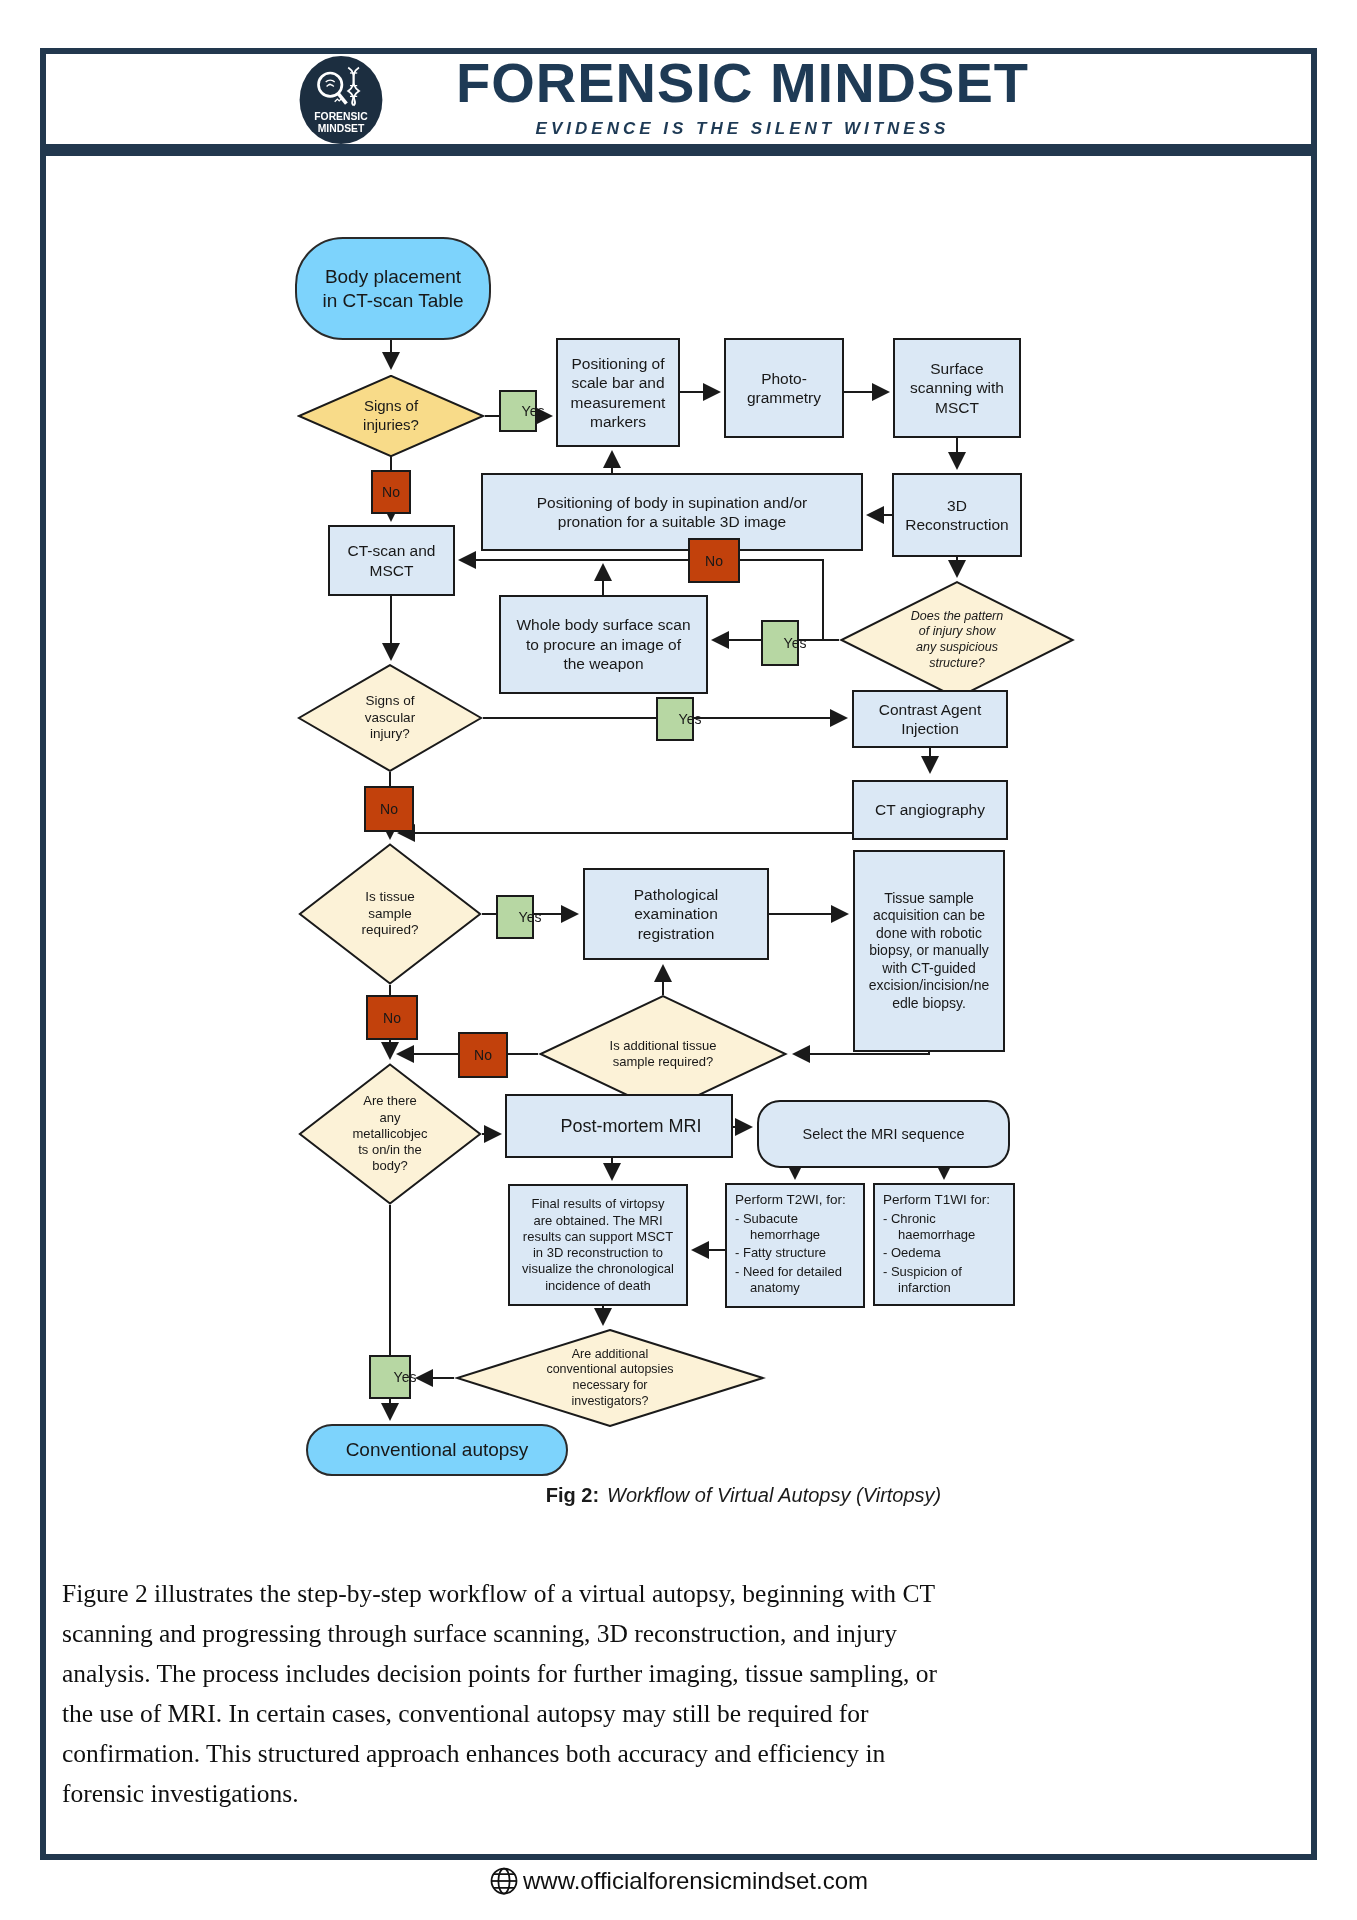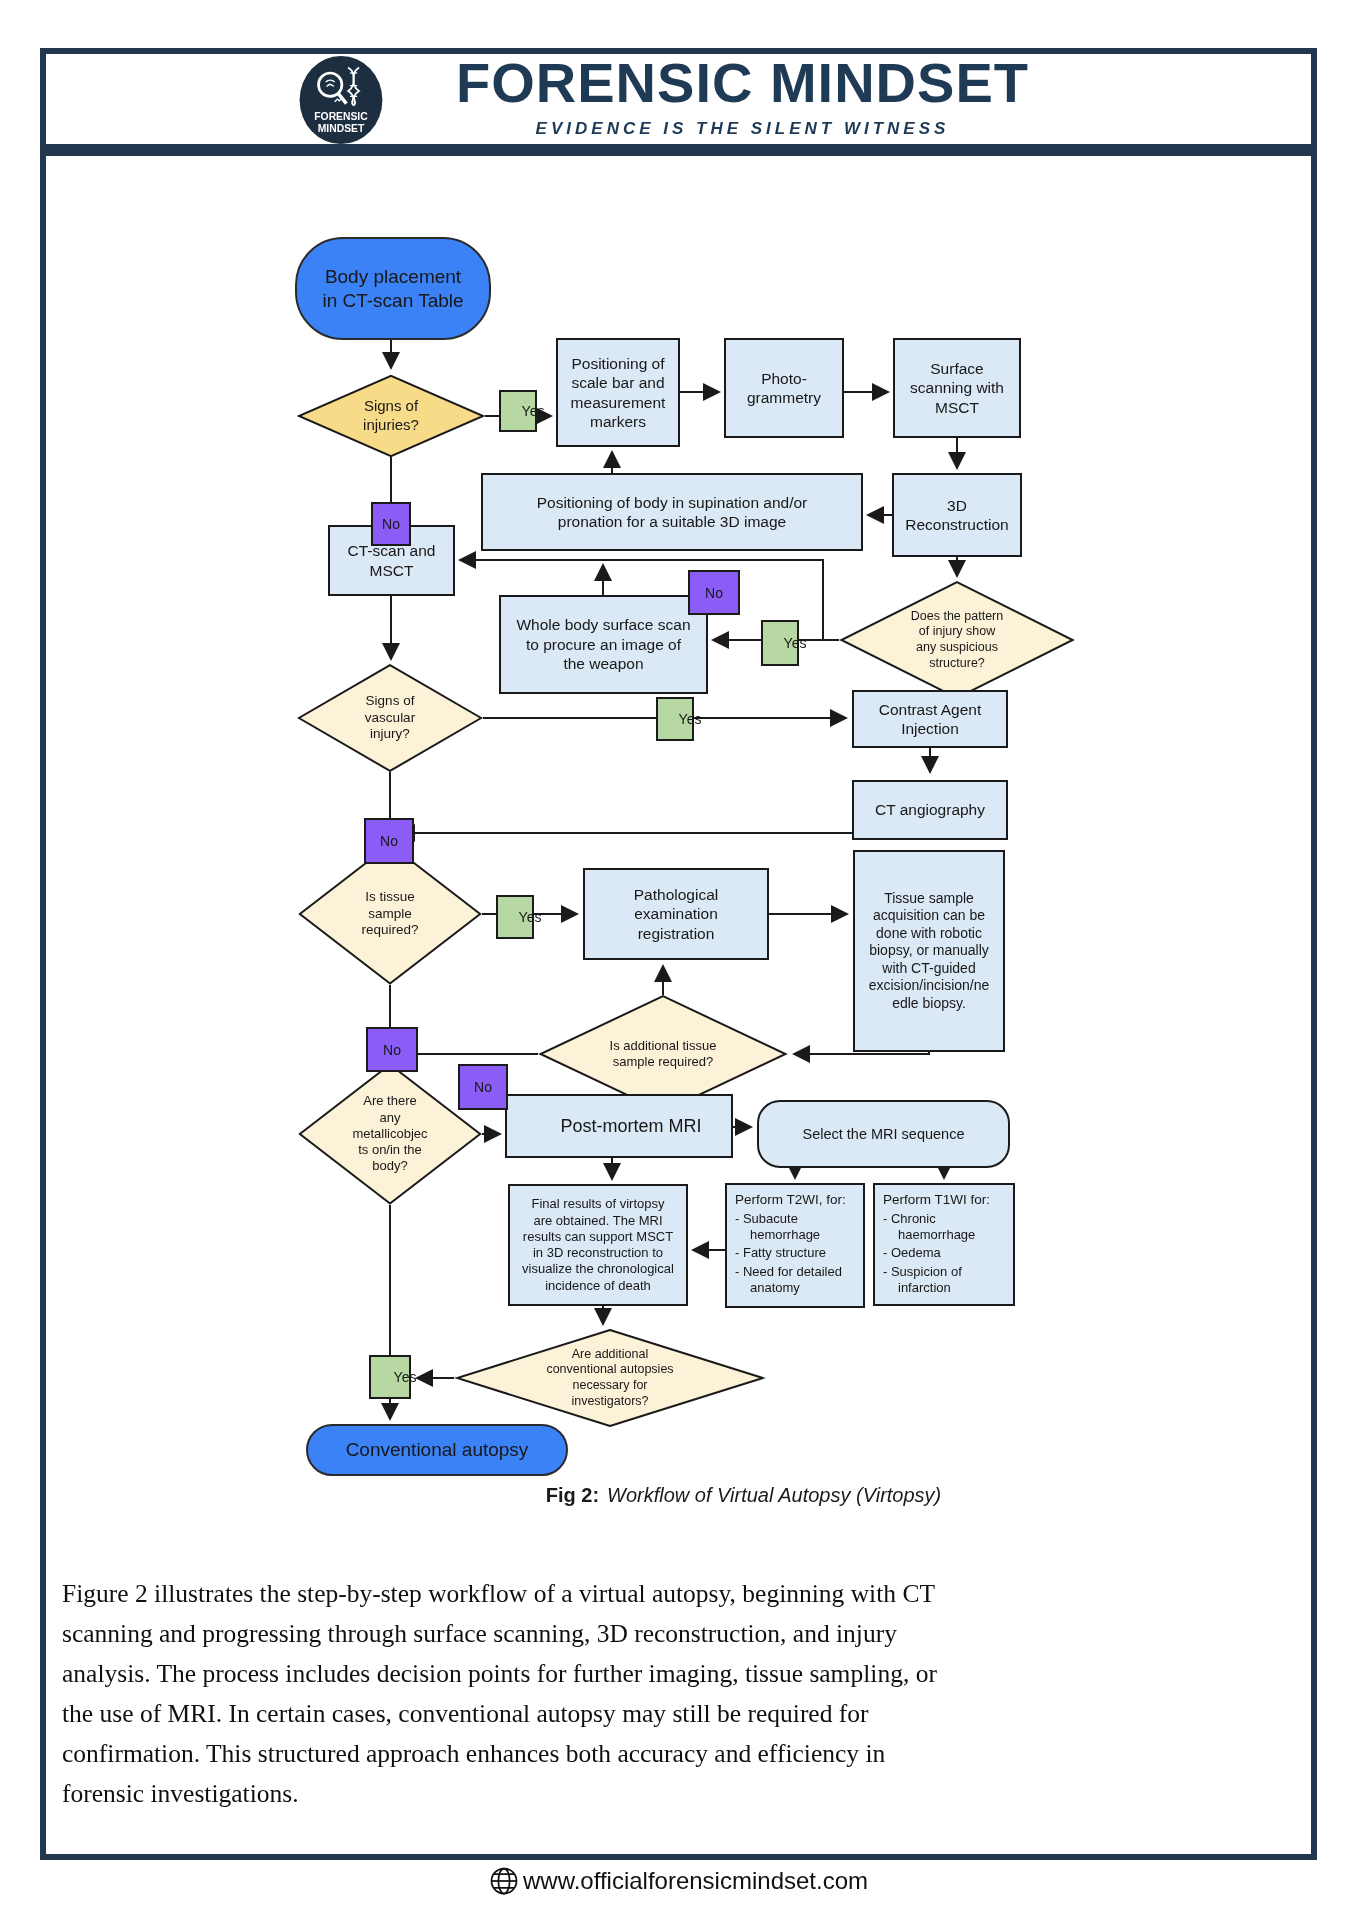--- a/index.html
+++ b/index.html
@@ -12,28 +12,28 @@
   #brand-block{position:absolute;left:420px;top:55px;width:645px;text-align:center;z-index:5;}
   #brand-title{font-size:56px;font-weight:800;letter-spacing:1px;color:#1e3a55;line-height:1.0;}
   #brand-tagline{margin-top:8px;font-size:17px;font-style:italic;font-weight:600;letter-spacing:4px;color:#1e3a55;}
   
   #connectors{position:absolute;left:0;top:0;width:1357px;height:1920px;z-index:1;pointer-events:none;}
   
   .node{position:absolute;box-sizing:border-box;z-index:2;display:flex;align-items:center;justify-content:center;
         text-align:center;color:#181818;line-height:1.25;}
   .lbl{white-space:pre-line;width:100%;}
   .box{background:#dbe8f5;border:2px solid #1a1a1a;}
-  .terminal{background:#3b82f6;border:2.5px solid #2a2a2a;border-radius:48px;font-size:19px;}
+  .terminal{background:#7dd3fc;border:2.5px solid #2a2a2a;border-radius:48px;font-size:19px;}
   .diamond{background:transparent;border:none;}
   .diamond svg{position:absolute;left:0;top:0;width:100%;height:100%;}
   .diamond .lbl{position:relative;z-index:2;}
   .badge{position:absolute;box-sizing:border-box;border:2px solid #1a1a1a;z-index:3;display:flex;
          align-items:center;justify-content:center;font-size:14px;color:#181818;}
   .badge.yes{background:#b7d7a3;padding-left:30px;}
-  .badge.no{background:#8b5cf6;margin-top:32px;}
+  .badge.no{background:#c2410c;}
   .mri-box{display:block;padding:7px 8px;text-align:left;font-size:13px;}
   .mri-title{margin-bottom:2px;font-size:13.5px;}
   .mri-item{padding-left:15px;text-indent:-15px;margin-top:2px;}
   
   #caption{position:absolute;left:40px;top:1484px;width:1277px;padding-left:130px;box-sizing:border-box;
            text-align:center;font-size:20px;color:#1a1a1a;z-index:2;}
   #caption .cap-prefix{font-weight:700;}
   #caption .cap-text{font-style:italic;margin-left:8px;}
   #paragraph{position:absolute;left:62px;top:1574px;width:1000px;font-family:"Liberation Serif",serif;
              font-size:25.5px;color:#101010;line-height:40px;z-index:2;}
@@ -156,21 +156,21 @@
   <div class="lbl">CT-scan and
 MSCT</div>
 </div>
 
 <div class="node box" style="left:499px;top:595px;width:209px;height:99px;font-size:15.5px;">
   <div class="lbl">Whole body surface scan
 to procure an image of
 the weapon</div>
 </div>
 
-<div class="node diamond" style="left:839px;top:581px;width:236px;height:118px;font-size:12.5px;">
+<div class="node diamond" style="left:839px;top:581px;width:236px;height:118px;font-size:12.5px;font-style:italic;">
   <svg viewBox="0 0 100 100" preserveAspectRatio="none">
     <polygon points="50,1 99,50 50,99 1,50" fill="#fcf2d7" stroke="#1a1a1a" stroke-width="2" vector-effect="non-scaling-stroke"></polygon>
   </svg>
   <div class="lbl">Does the pattern
 of injury show
 any suspicious
 structure?</div>
 </div>
 
 <div class="node diamond" style="left:297px;top:664px;width:186px;height:108px;font-size:13.5px;">

